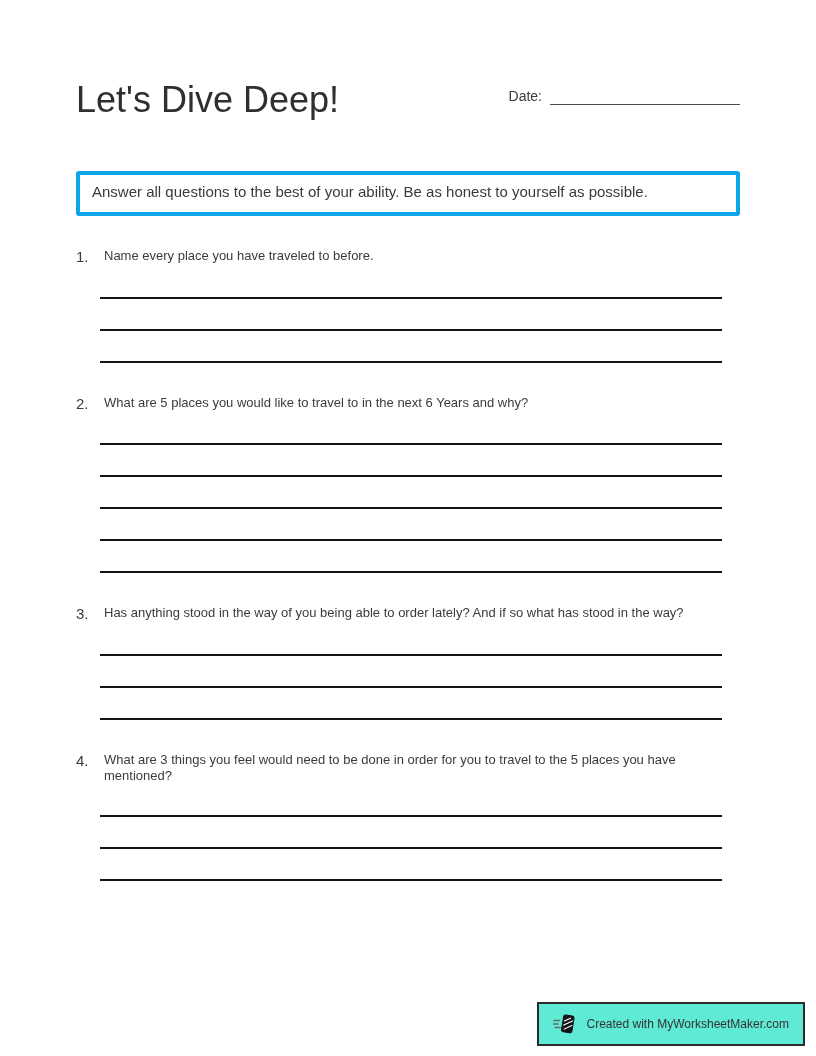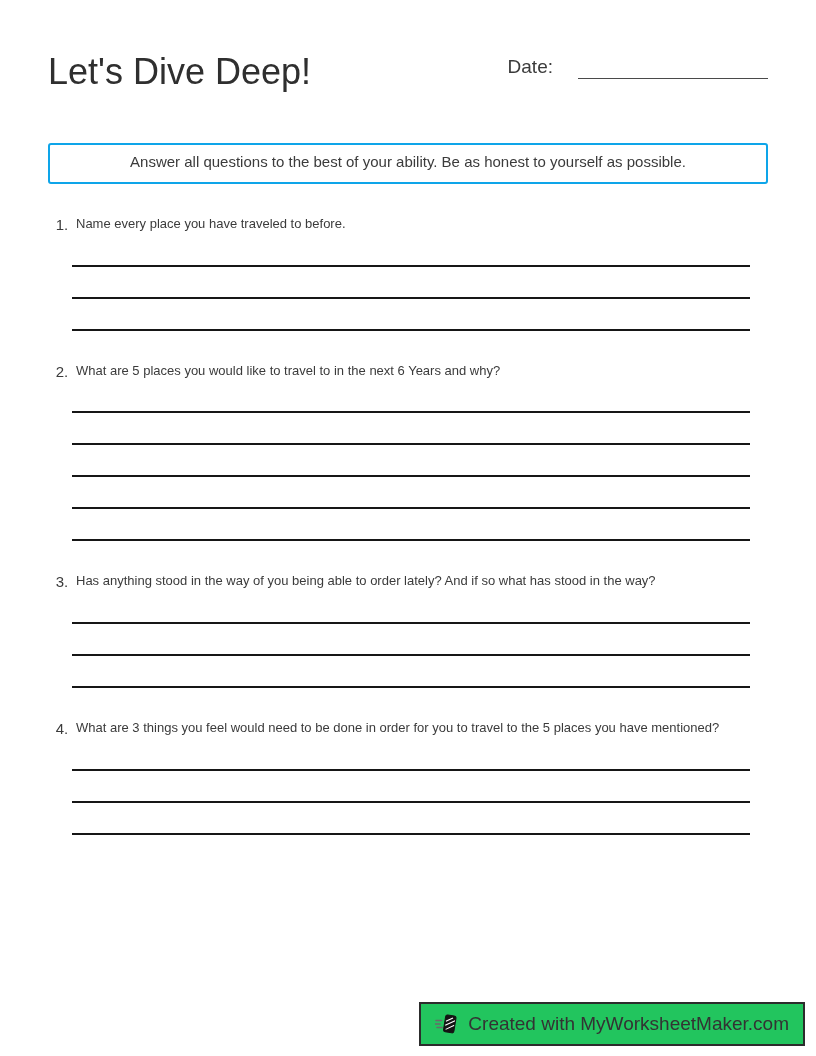--- a/index.html
+++ b/index.html
@@ -6,23 +6,22 @@
   html, body { background: #ffffff; }
   body {
     width: 816px; height: 1056px;
     position: relative;
     overflow: hidden;
     font-family: "Liberation Sans", "DejaVu Sans", sans-serif;
     color: #3b3b3b;
   }
   .page {
     width: 816px; height: 1056px;
-    padding: 48px;
+    padding: 76px;
     position: relative;
-    text-align: center;
   }
   
   .header {
     display: flex;
     justify-content: space-between;
     align-items: flex-start;
     margin-top: 2px;
   }
   .title {
     font-size: 36px;
@@ -31,35 +30,35 @@
     color: #2f2f2f;
     letter-spacing: 0px;
   }
   .date-block {
     display: flex;
     align-items: flex-end;
     margin-top: 6px;
     padding-right: 0px;
   }
   .date-label {
-    font-size: 19px;
+    font-size: 14px;
     color: #3b3b3b;
-    margin-right: 25px;
+    margin-right: 8px;
     line-height: 1.2;
   }
   .date-line {
     display: inline-block;
     width: 190px;
     height: 21px;
     border-bottom: 1.5px solid #4a4a4a;
   }
   
   .instructions-box {
     margin-top: 50px;
-    border: 2px solid #0ea5e9;
+    border: 4px solid #0ea5e9;
     border-radius: 3px;
     padding: 8px 12px 10px 12px;
     font-size: 15px;
     line-height: 1.25;
     color: #3b3b3b;
   }
   
   .question {
     margin-top: 32px;
   }
@@ -89,23 +88,23 @@
   }
   
   .footer-badge {
     position: absolute;
     right: 11px;
     bottom: 10px;
     display: flex;
     align-items: center;
     gap: 9px;
     border: 2px solid #2c2c2c;
-    background: #22c55e;
+    background: #5eead4;
     padding: 8px 14px;
-    font-size: 19px;
+    font-size: 12px;
     color: #333333;
     white-space: nowrap;
     margin-left: 24px;
   }
   .footer-badge .logo { width: 24px; height: 24px; display: block; }
 </style>
 </head>
 <body>
 
 <div class="page">

